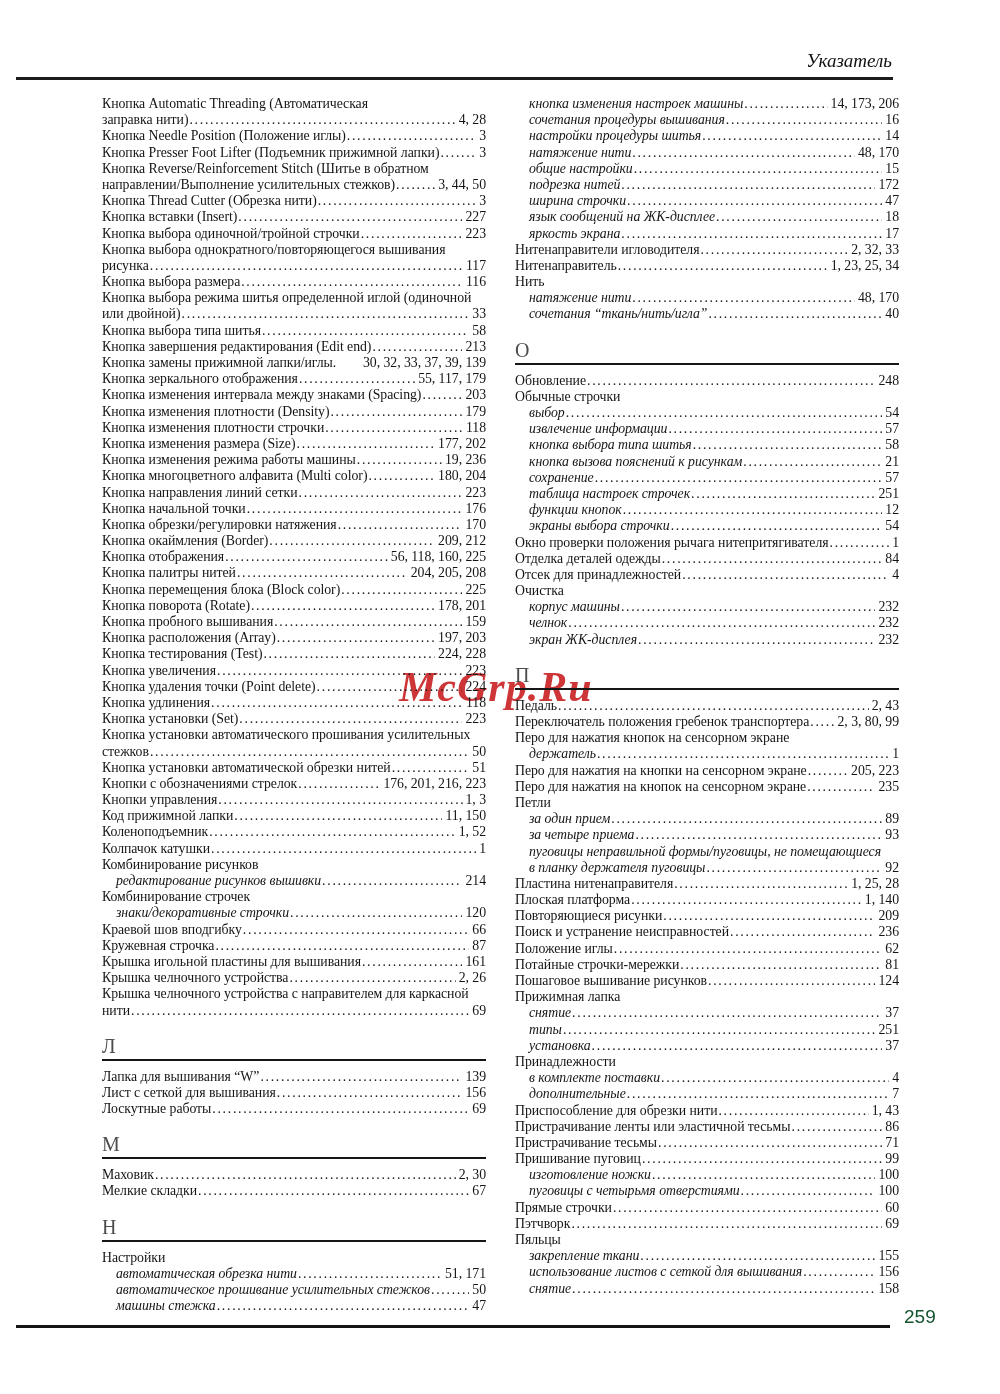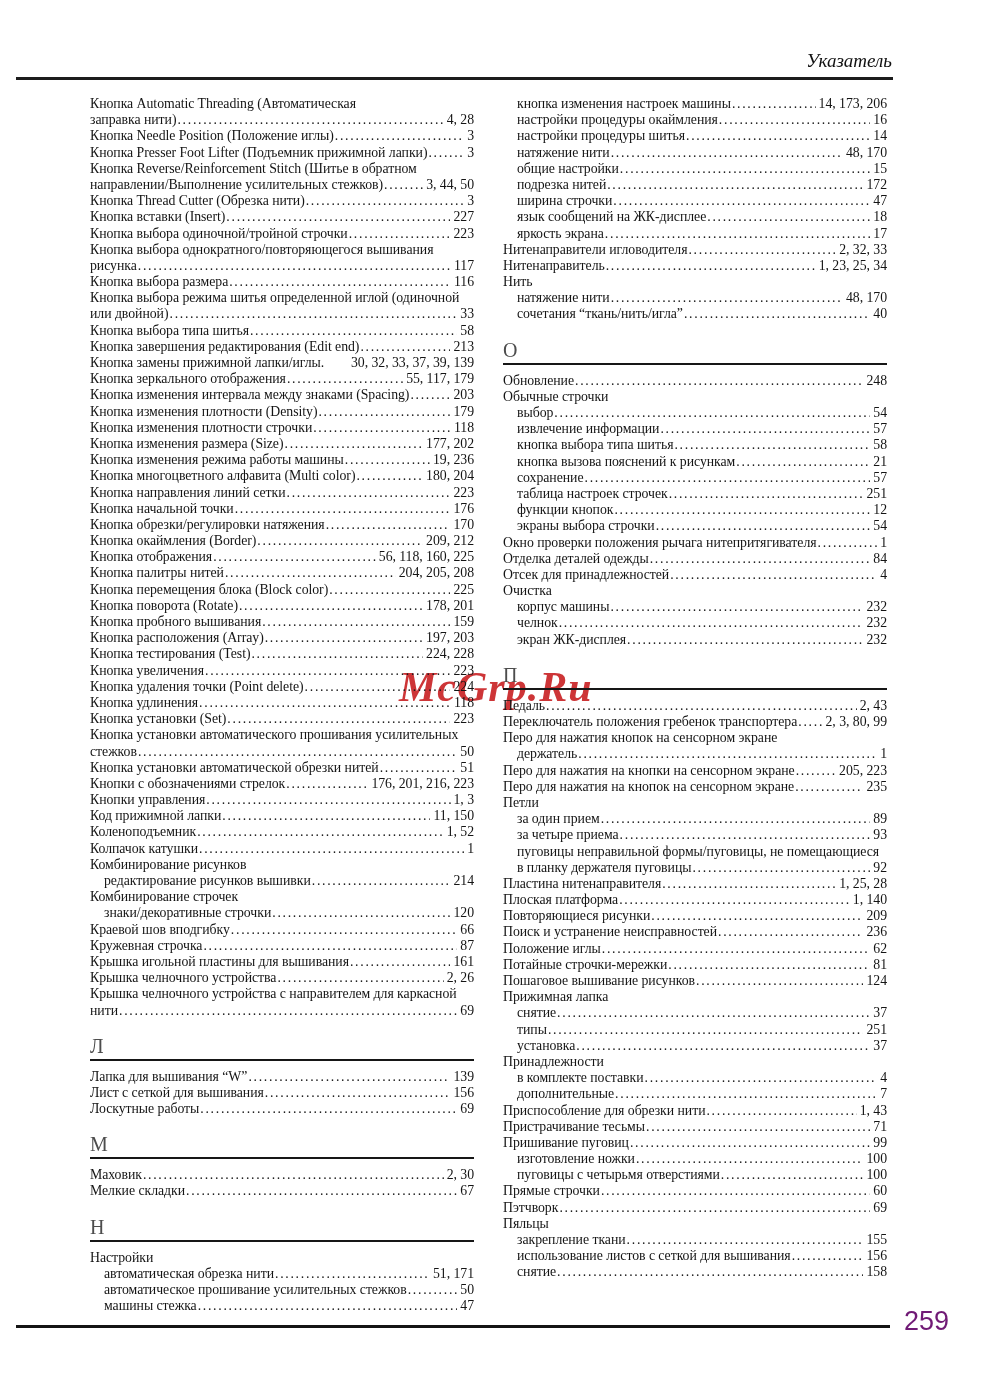--- a/index.html
+++ b/index.html
@@ -6,48 +6,48 @@
   body{
     width:1000px;height:1394px;position:relative;background:#ffffff;
     font-family:"Liberation Serif","DejaVu Serif",serif;color:#141414;overflow:hidden;
   }
   .page{position:absolute;inset:0;}
   .header-title{
     position:absolute;top:50px;right:108px;font-style:italic;font-size:19px;color:#111;
     z-index:2;
   }
   .header-rule{position:absolute;left:16px;top:77px;width:877px;height:2.5px;background:#1c1c1c;z-index:2;}
-  .col{position:absolute;top:96px;width:384px;z-index:3;}
+  .col{position:absolute;top:96px;width:384px;z-index:3;margin-left:12px;}
   .col-left{left:90px;}
   .col-right{left:503px;}
   .row{
     display:flex;align-items:baseline;height:16.2px;line-height:16.2px;
     font-size:13.8px;white-space:nowrap;overflow:hidden;letter-spacing:-0.05px;
   }
   .row .term{flex:0 0 auto;}
   .row .leader{flex:1 1 auto;overflow:hidden;min-width:6px;color:#1a1a1a;margin:0 1px;}
   .row .leader::before{
     content:"...........................................................................................................................................................";
     letter-spacing:1.7px;font-size:13.8px;
   }
   .row .leader.no-dots::before{content:"";}
   .row .pages{flex:0 0 auto;padding-left:2px;}
-  .ind-1 .term{padding-left:14px;}
+  .ind-1 .term{padding-left:14px;font-style:italic;}
   .ind-1.label .term{padding-left:14px;}
   .section{margin:14px 0 8px 0;border-bottom:2.5px solid #161616;}
   .section .letter{font-size:20px;line-height:26px;color:#4d4d4d;font-weight:normal;}
   .watermark{
     position:absolute;left:399px;top:663px;z-index:2;
     font-size:42px;font-weight:bold;font-style:italic;letter-spacing:1px;
     opacity:0.92;white-space:nowrap;
   }
   .footer-rule{position:absolute;left:16px;top:1325px;width:874px;height:3px;background:#141414;z-index:2;}
   .page-number{
     position:absolute;left:904px;top:1306px;z-index:2;
-    font-family:"Liberation Sans","DejaVu Sans",sans-serif;font-size:27px;color:#701a75;
+    font-family:"Liberation Sans","DejaVu Sans",sans-serif;font-size:19px;color:#14532d;
   }
 </style>
 </head>
 <body>
 
 <div class="page">
   <div class="header-title">Указатель</div>
   <div class="header-rule"></div>
 
   <div class="watermark" style="color: rgb(201, 36, 39);">McGrp.Ru</div>
@@ -375,21 +375,21 @@
         <span class="pages">47</span>
       </div>
     </div>
   <div class="col col-right">
       <div class="row ind-1">
         <span class="term">кнопка изменения настроек машины</span>
         <span class="leader"></span>
         <span class="pages">14, 173, 206</span>
       </div>
       <div class="row ind-1">
-        <span class="term">настройки процедуры окаймления</span>
+        <span class="term">сочетания процедуры вышивания</span>
         <span class="leader"></span>
         <span class="pages">16</span>
       </div>
       <div class="row ind-1">
         <span class="term">настройки процедуры шитья</span>
         <span class="leader"></span>
         <span class="pages">14</span>
       </div>
       <div class="row ind-1">
         <span class="term">натяжение нити</span>
@@ -643,20 +643,25 @@
       </div>
       <div class="row ind-1">
         <span class="term">дополнительные</span>
         <span class="leader"></span>
         <span class="pages">7</span>
       </div>
       <div class="row">
         <span class="term">Приспособление для обрезки нити</span>
         <span class="leader"></span>
         <span class="pages">1, 43</span>
+      </div>
+      <div class="row">
+        <span class="term">Пристрачивание ленты или эластичной тесьмы</span>
+        <span class="leader"></span>
+        <span class="pages">86</span>
       </div>
       <div class="row">
         <span class="term">Пристрачивание тесьмы</span>
         <span class="leader"></span>
         <span class="pages">71</span>
       </div>
       <div class="row">
         <span class="term">Пришивание пуговиц</span>
         <span class="leader"></span>
         <span class="pages">99</span>

